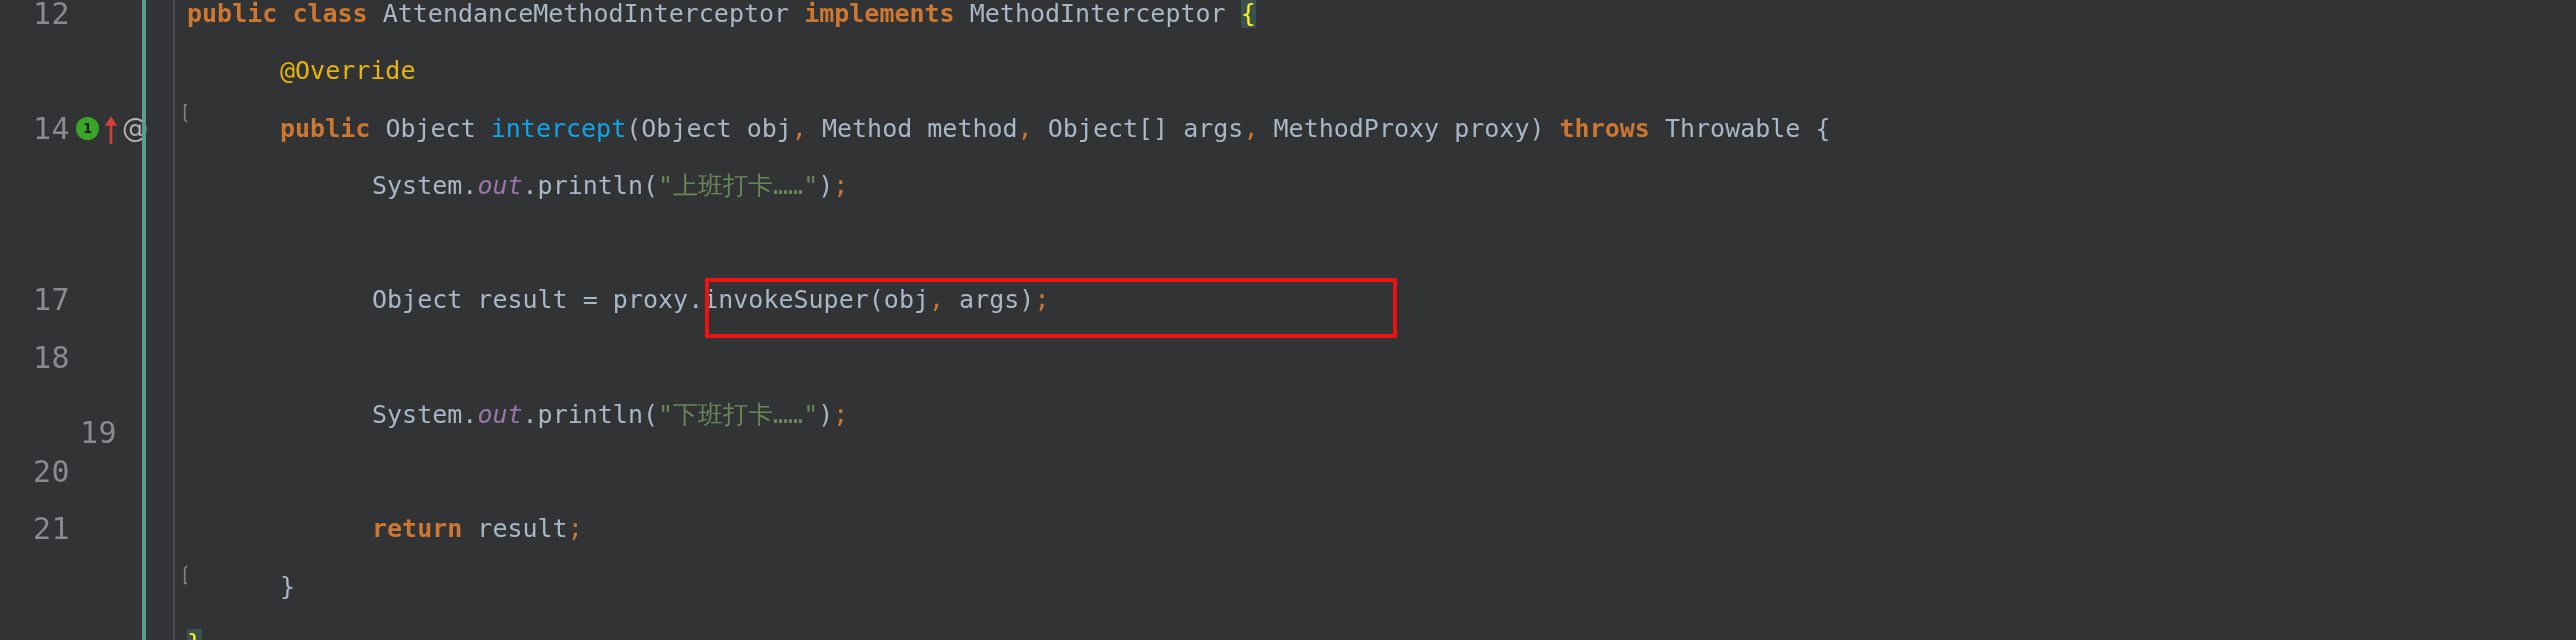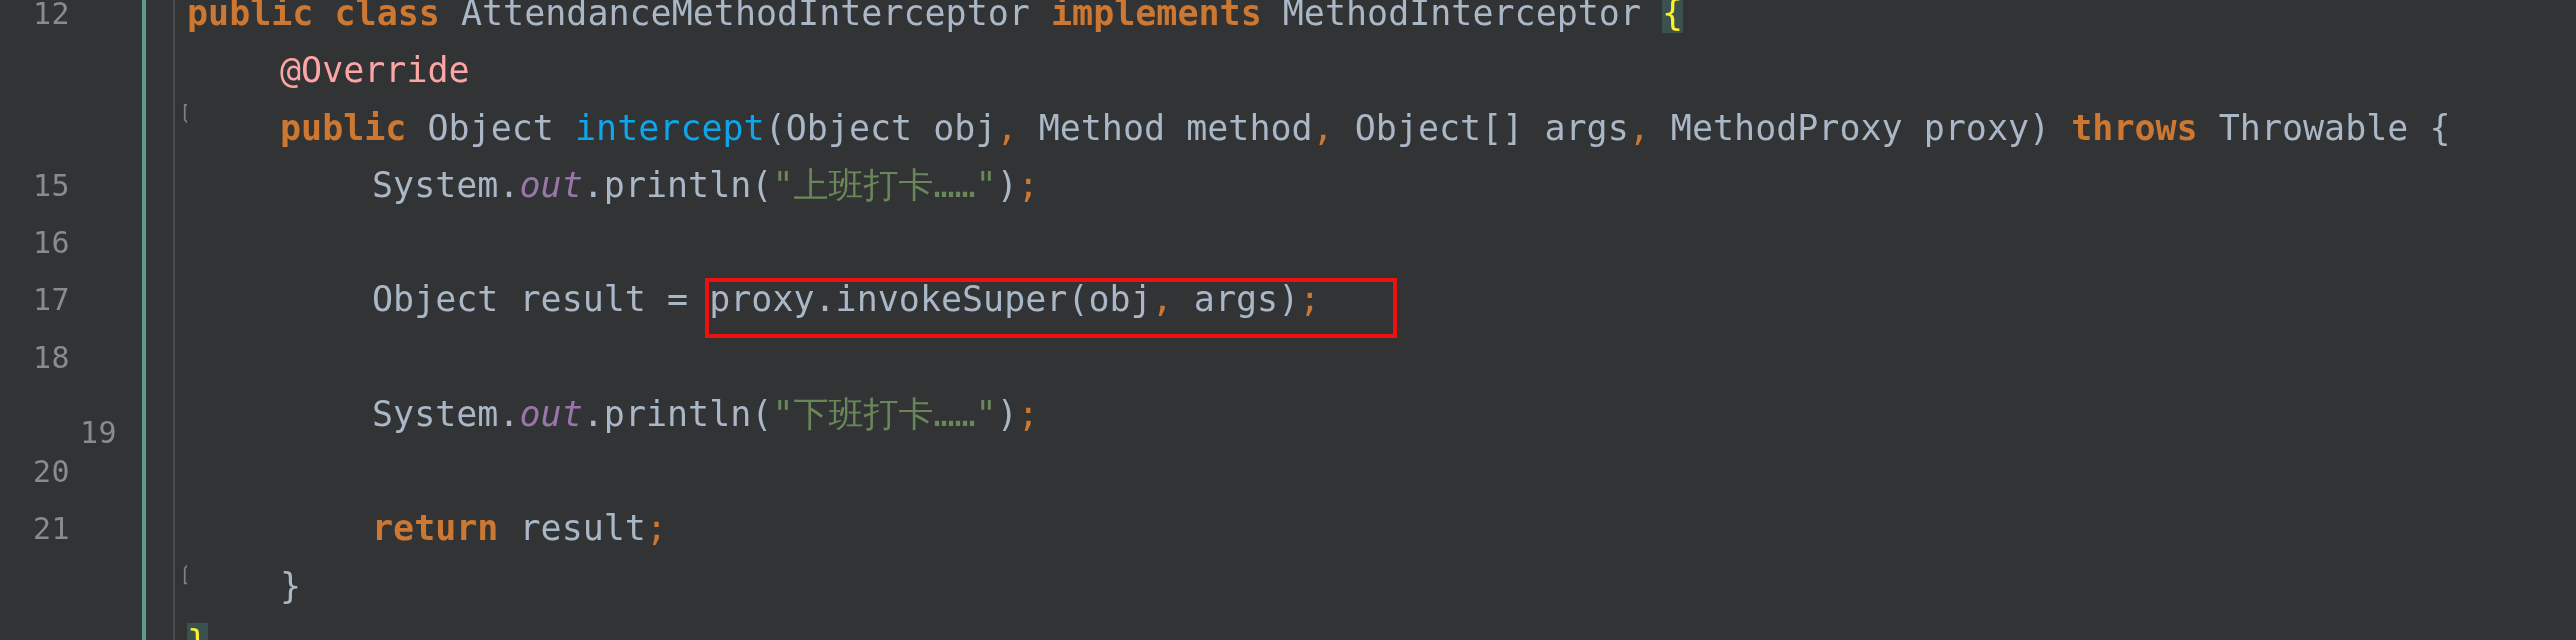--- a/index.html
+++ b/index.html
@@ -111,39 +111,39 @@
     width: 23px; height: 26.4px;
   }
   .fold-handle svg { display: block; }
 
   
   .code {
     position: absolute;
     left: 187px; top: 0;
     right: 0; bottom: 0;
     background: #313335;
-    font-size: 35px;
+    font-size: 25px;
     line-height: 57px;
     white-space: pre;
     font-family: "DejaVu Sans Mono", "Liberation Mono", monospace;
     letter-spacing: 0px;
   }
   .line {
     position: absolute;
     left: 0;
     height: 57px;
     white-space: pre;
     color: #a9b7c6;
   }
 
   
   .kw      { color: #cc7832; font-weight: bold; }
   .ident   { color: #a9b7c6; }
   .cls     { color: #a9b7c6; }
-  .anno    { color: #fca5a5; }
+  .anno    { color: #eab308; }
   .method  { color: #0ea5e9; }
   .field-s { color: #9876aa; font-style: italic; }
   .str     { color: #6a8759; }
   .punct   { color: #a9b7c6; }
   .semi    { color: #cc7832; }
   .comma   { color: #cc7832; }
   .brace-hl {
     color: #ffef28;
     background: #3b514d;
   }
@@ -158,25 +158,32 @@
 </style>
 </head>
 <body>
 
 <div id="root">
 
   <div class="gutter" id="gutter">
       <div class="gutter-row" style="top: -15px;">
         <div class="lineno">12</div>
       </div>
-      <div class="gutter-row" style="top: 157px;">
-        <div class="lineno">15</div>
-      </div>
-      <div class="gutter-row" style="top: 214px;">
-        <div class="lineno">16</div>
+      <div class="gutter-row" style="top: 100px;">
+        <div class="lineno">14</div>
+        <div class="gutter-icons">
+          <span class="run-marker">1</span>
+          <span class="override-arrow">
+            <svg width="14" height="30" viewBox="0 0 16 34">
+              <line x1="8" y1="33" x2="8" y2="10" stroke="#d0413a" stroke-width="3"></line>
+              <path d="M8 1 L15 12 L1 12 Z" fill="#d0413a"></path>
+            </svg>
+          </span>
+          <span class="at-icon">@</span>
+        </div>
       </div>
       <div class="gutter-row" style="top: 271px;">
         <div class="lineno">17</div>
       </div>
       <div class="gutter-row" style="top: 329px;">
         <div class="lineno">18</div>
       </div>
       <div class="gutter-row" style="top: 404px; margin-left: 47px;">
         <div class="lineno">19</div>
       </div>

